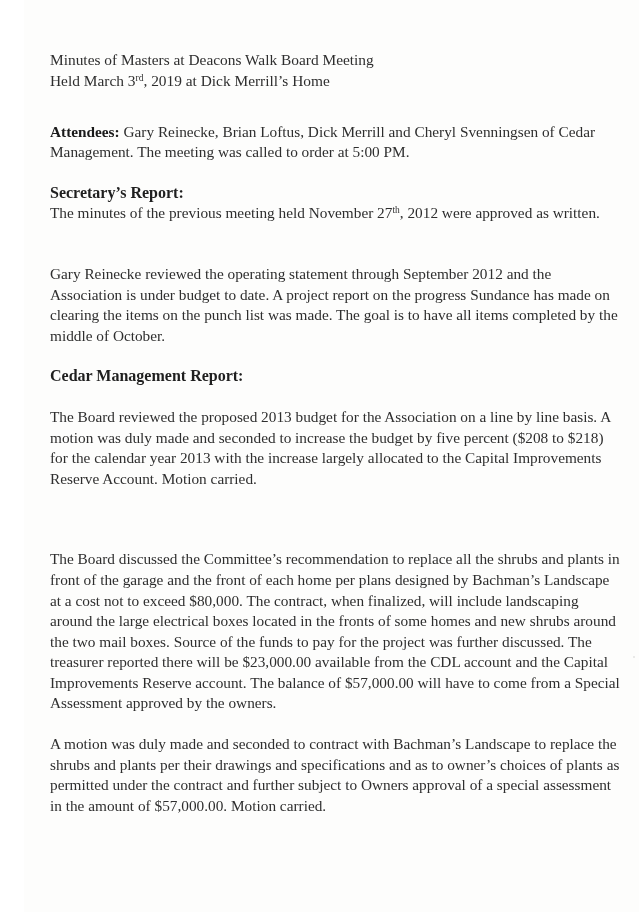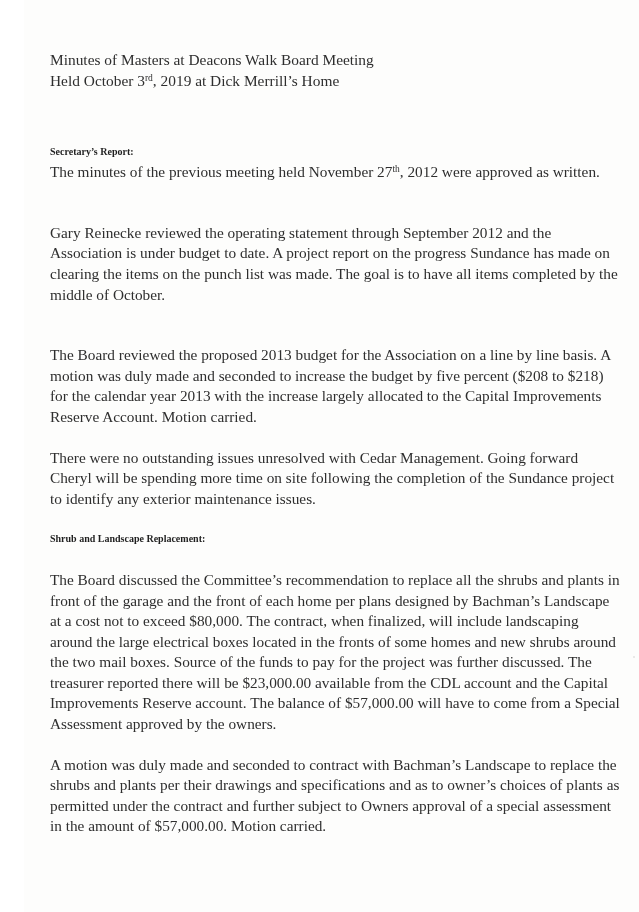--- a/index.html
+++ b/index.html
@@ -41,21 +41,21 @@
     margin: 0 0 0 0;
   }
   .title-line {
     font-size: 15.4px;
     line-height: 20.8px;
     color: #2e2e2e;
     white-space: nowrap;
   }
   .heading {
     font-weight: bold;
-    font-size: 10px;
+    font-size: 16px;
     line-height: 20.6px;
     color: #1f1f1f;
   }
   .para {
     font-size: 15.3px;
     line-height: 20.6px;
     color: #2e2e2e;
     max-width: 572px;
   }
   .lead-bold {
@@ -88,45 +88,45 @@
 <div class="page">
 
   <span class="speck s1"></span>
   <span class="speck s2"></span>
   <span class="speck s3"></span>
 
   <div class="content">
 
     <div class="title-block">
       <div class="title-line">Minutes of Masters at Deacons Walk Board Meeting</div>
-      <div class="title-line"><span>Held October 3</span><sup>rd</sup><span>, 2019 at Dick Merrill’s Home</span></div>
+      <div class="title-line"><span>Held March 3</span><sup>rd</sup><span>, 2019 at Dick Merrill’s Home</span></div>
     </div>
 
     <div class="gap-lg"></div>
 
+    <div class="para"><span class="lead-bold">Attendees:</span><span> Gary Reinecke, Brian Loftus, Dick Merrill and Cheryl Svenningsen of Cedar Management. The meeting was called to order at 5:00 PM.</span></div>
 
     <div class="gap-md"></div>
 
     <div class="heading">Secretary’s Report:</div>
     <div class="para"><span>The minutes of the previous meeting held November 27</span><sup>th</sup><span>, 2012 were approved as written.</span></div>
 
     <div class="gap-md"></div>
 
     <div class="gap-md"></div>
     <div class="para">Gary Reinecke reviewed the operating statement through September 2012 and the Association is under budget to date.  A project report on the progress Sundance has made on clearing the items on the punch list was made.  The goal is to have all items completed by the middle of October.</div>
 
     <div class="gap-md"></div>
 
+    <div class="heading">Cedar Management Report:</div>
     <div class="gap-md"></div>
     <div class="para">The Board reviewed the proposed 2013 budget for the Association on a line by line basis. A motion was duly made and seconded to increase the budget by five percent ($208 to $218) for the calendar year 2013 with the increase largely allocated to the Capital Improvements Reserve Account. Motion carried.</div>
     <div class="gap-md"></div>
-    <div class="para">There were no outstanding issues unresolved with Cedar Management.  Going forward Cheryl will be spending more time on site following the completion of the Sundance project to identify any exterior maintenance issues.</div>
 
     <div class="gap-md"></div>
 
-    <div class="heading">Shrub and Landscape Replacement:</div>
     <div class="gap-md"></div>
     <div class="para">The Board discussed the Committee’s recommendation to replace all the shrubs and plants in front of the garage and the front of each home per plans designed by Bachman’s Landscape at a cost not to exceed $80,000.  The contract, when finalized, will include landscaping around the large electrical boxes located in the fronts of some homes and new shrubs around the two mail boxes.  Source of the funds to pay for the project was further discussed.  The treasurer reported there will be $23,000.00 available from the CDL account and the Capital Improvements Reserve account. The balance of $57,000.00 will have to come from a Special Assessment approved by the owners.</div>
     <div class="gap-md"></div>
     <div class="para">A motion was duly made and seconded to contract with Bachman’s Landscape to replace the shrubs and plants per their drawings and specifications and as to owner’s choices of plants as permitted under the contract and further subject to Owners approval of a special assessment in the amount of $57,000.00. Motion carried.</div>
 
   </div>
 </div>
 
 </body></html>

